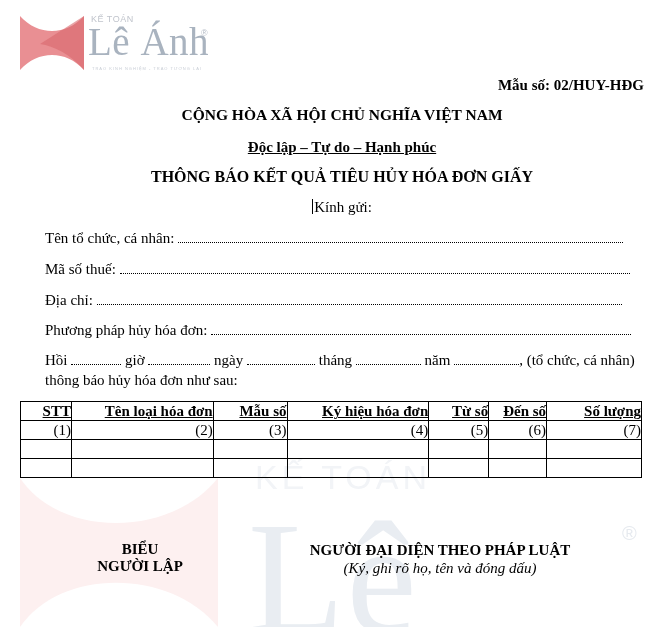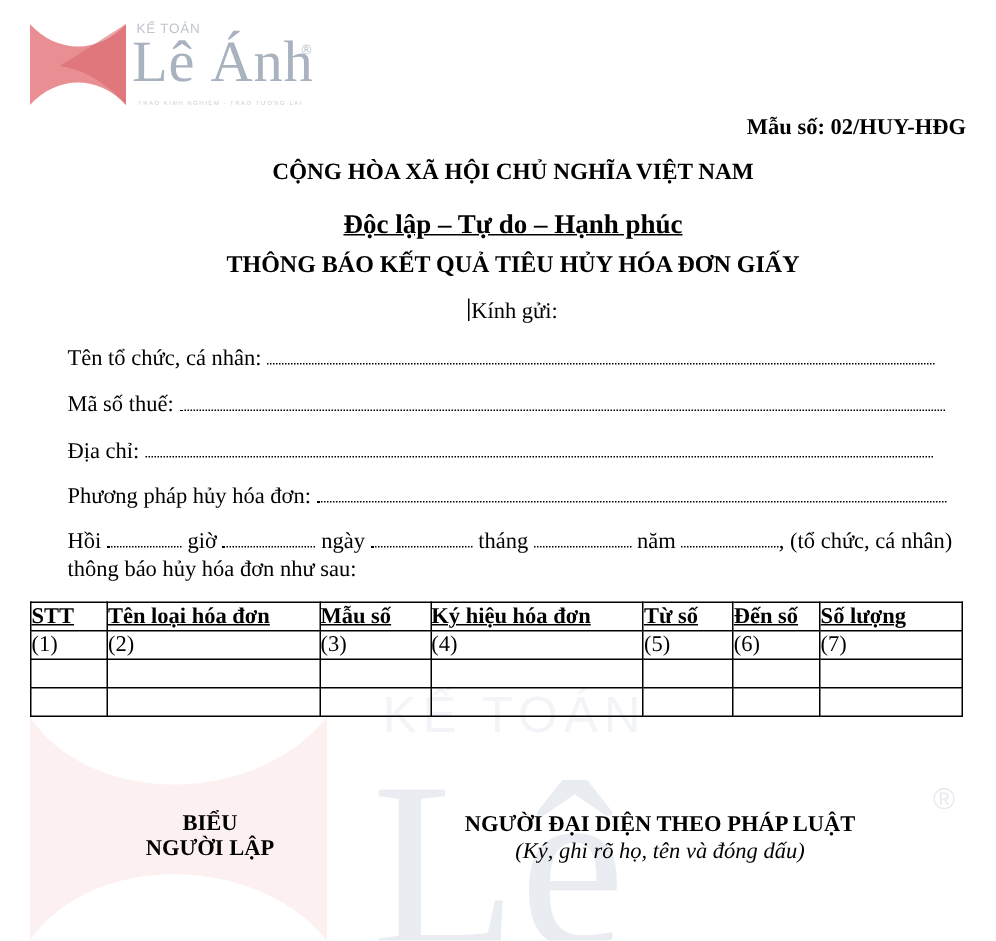--- a/index.html
+++ b/index.html
@@ -17,28 +17,28 @@
     .logo-tag { left: 92px; top: 66px; font-family: "Liberation Sans", sans-serif; font-size: 4px; color: #c9ced6; letter-spacing: 1px; }
     
     .wm-red { left: 20px; top: 478px; width: 198px; height: 149px; }
     .wm-ketoan { left: 255px; top: 458px; font-family: "Liberation Sans", sans-serif; font-size: 34px; color: #f2f4f7; letter-spacing: 4px; }
     .wm-leanh { left: 248px; top: 498px; font-size: 158px; color: #e9edf2; line-height: 160px; letter-spacing: 2px; }
     .wm-reg { left: 622px; top: 522px; font-family: "Liberation Sans", sans-serif; font-size: 20px; color: #e6eaef; }
 
     .form-no { right: 20px; top: 77px; font-weight: bold; font-size: 15px; }
     .center { left: 0; width: 664px; text-align: center; }
     .hdr1 { top: 106px; font-weight: bold; font-size: 15.5px; left: 20px; width: 644px; }
-    .hdr2 { top: 139px; font-weight: bold; font-size: 18px; text-decoration: underline; left: 20px; width: 644px; }
+    .hdr2 { top: 139px; font-weight: bold; font-size: 15px; text-decoration: underline; left: 20px; width: 644px; }
     .hdr3 { top: 168px; font-weight: bold; font-size: 16px; left: 20px; width: 644px; }
     .greet { top: 199px; font-size: 15px; left: 20px; width: 644px; }
     .cursor { display: inline-block; width: 1px; height: 15px; background: #000; vertical-align: -2px; margin-right: 1px; }
     .line { left: 45px; font-size: 15px; white-space: nowrap; }
     .dots { border-bottom: 1px dotted #000; display: inline-block; height: 12px; vertical-align: baseline; }
     table.grid { position: absolute; left: 20px; top: 401px; width: 622px; border-collapse: collapse; font-size: 15px; background: transparent; }
-    table.grid td, table.grid th { border: 1px solid #000; padding: 0; text-align: left; height: 18px; line-height: 18px; }
+    table.grid td, table.grid th { border: 1px solid #000; padding: 0; text-align: right; height: 18px; line-height: 18px; }
     table.grid th { font-weight: bold; text-decoration: underline; text-decoration-thickness: 1px; }
     .sig-left { left: 60px; width: 160px; top: 541px; text-align: center; font-size: 15px; line-height: 17px; }
     .sig-right { left: 280px; width: 320px; top: 541px; text-align: center; font-size: 15px; line-height: 18px; }
     .b { font-weight: bold; }
     .i { font-style: italic; }
   </style>
 </head>
 <body>
 
 <svg class="abs wm-red" viewBox="0 0 198 149" preserveAspectRatio="none">

